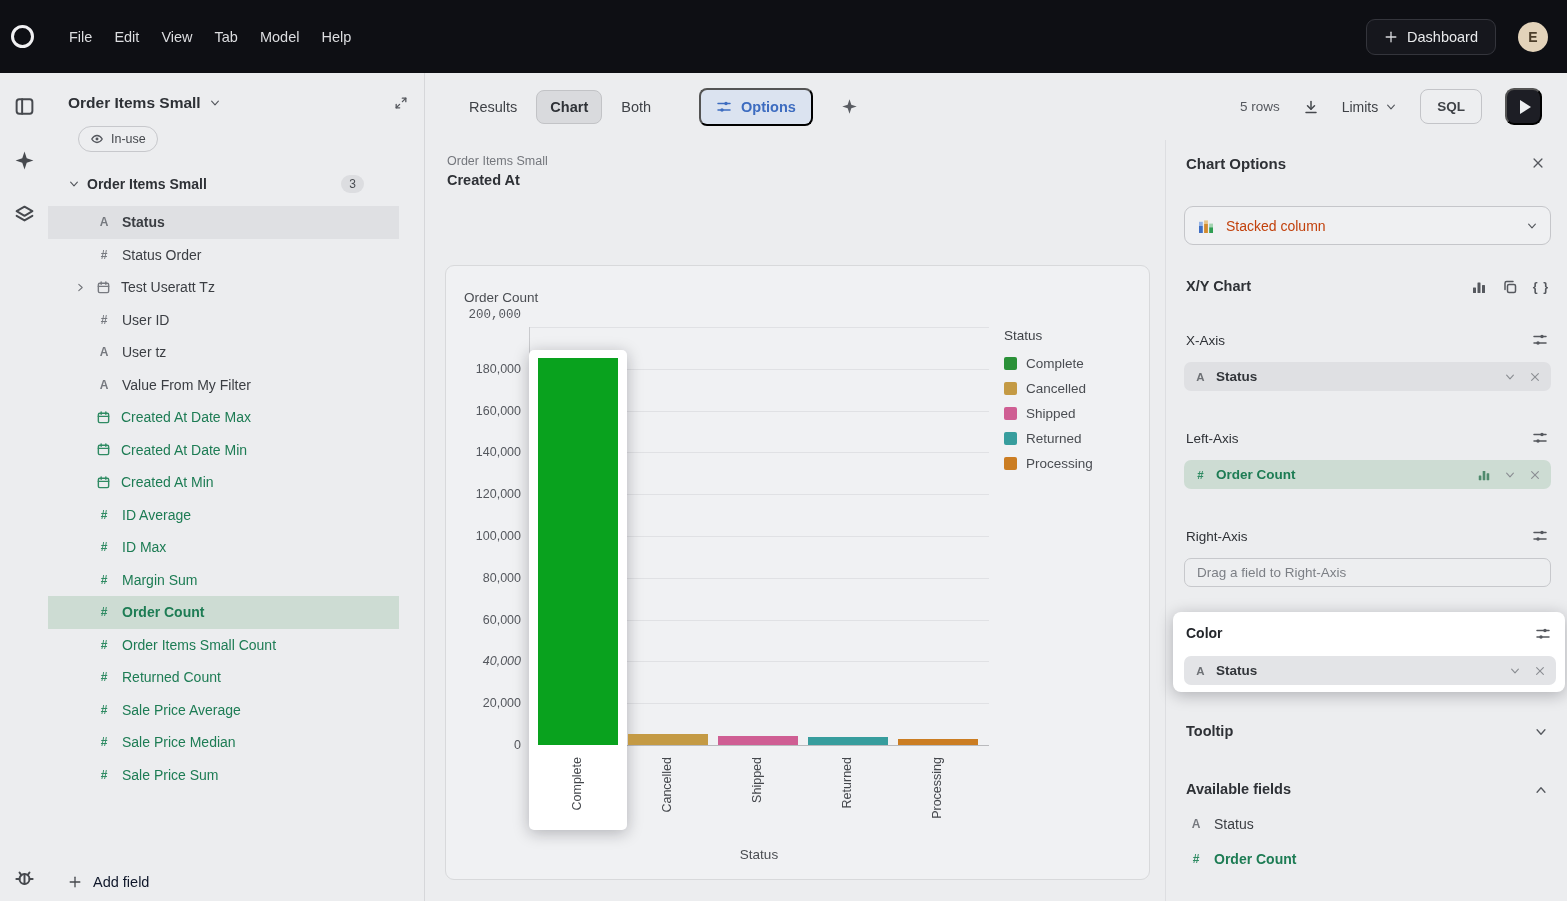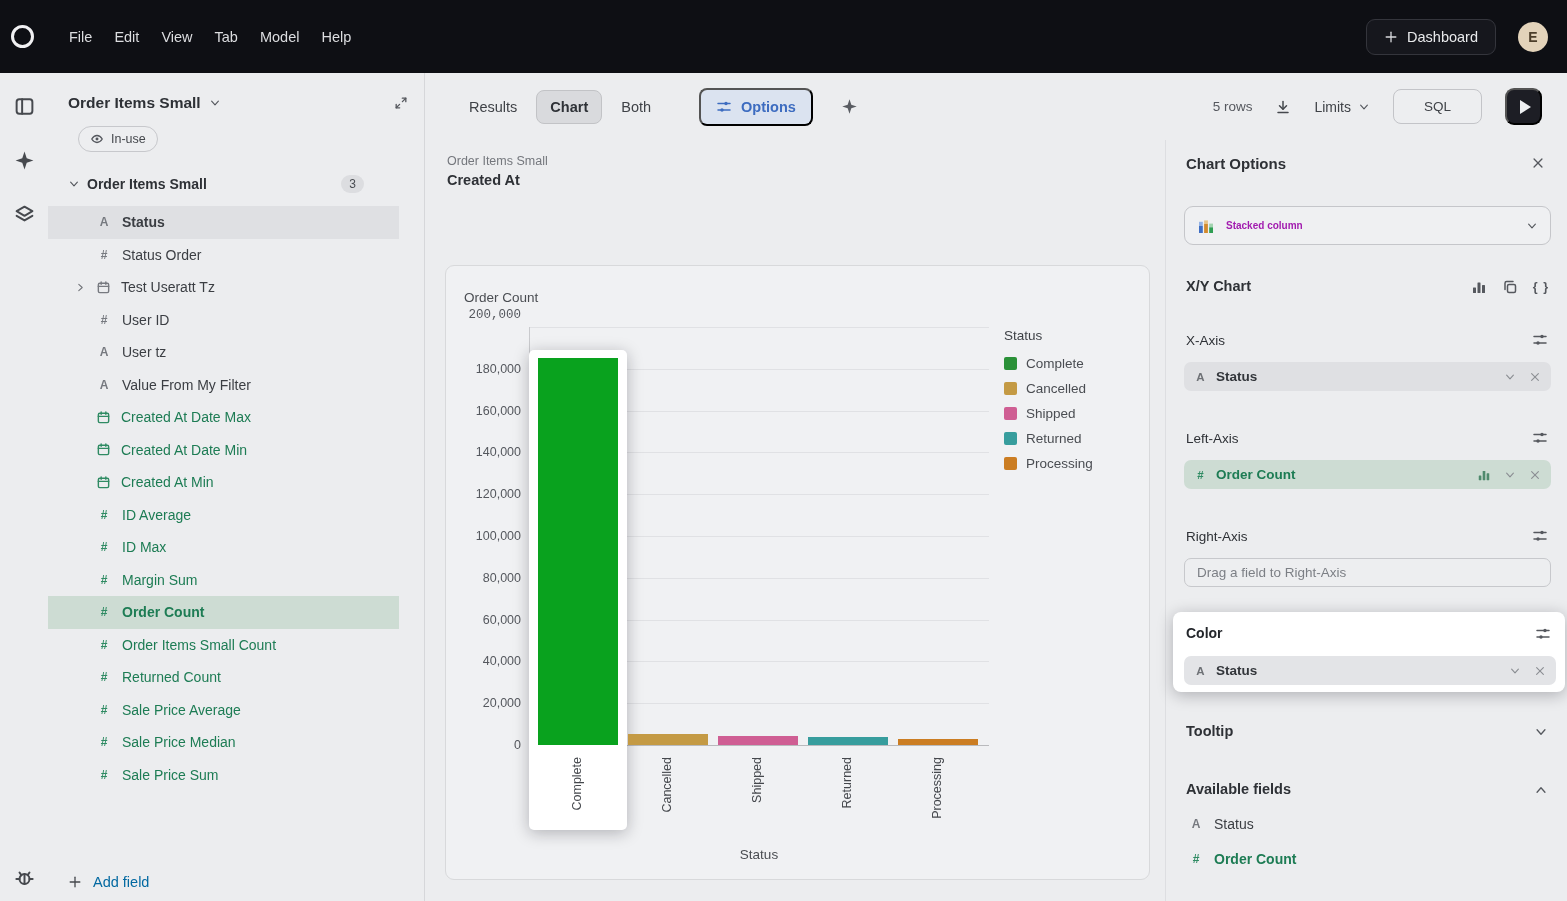--- a/index.html
+++ b/index.html
@@ -49,36 +49,36 @@
   .tree-label { font-weight: 700; font-size: 14px; color: #2e3136; }
   .tree-badge { margin-left: auto; margin-right: 44px; background: #dcdde0; border-radius: 9px; padding: 2px 8px; font-size: 12px; color: #4a4d52; }
   .fields { margin-top: 13px; }
   .field-row { height: 32.5px; display: flex; align-items: center; padding-left: 48px; gap: 10px; font-size: 14px; color: #3b3e43; position: relative; margin-right: 25px; cursor: default; }
   .field-row.measure { color: #1d7c54; align-items: center; }
   .field-row.sel-dim { background: #dfe0e3; font-weight: 600; }
   .field-row.sel-measure { background: #cddcd3; font-weight: 600; }
   .field-icon { width: 16px; display: flex; justify-content: center; align-items: center; color: #777a80; font-size: 12px; font-weight: 600; flex: 0 0 auto; }
   .field-row.measure .field-icon { color: #2f8b63; }
   .expander { position: absolute; left: 27px; color: #6e7176; width: 11px; height: 11px; }
-  .add-field { position: absolute; bottom: 11px; left: 20px; display: flex; align-items: center; gap: 11px; font-size: 14.5px; color: #0369a1; }
+  .add-field { position: absolute; bottom: 11px; left: 20px; display: flex; align-items: center; gap: 11px; font-size: 14.5px; color: #0f172a; }
   .add-field .icon { color: #45484d; }
 
   
   .toolbar { position: absolute; top: 73px; left: 425px; right: 4px; height: 67px; display: flex; align-items: center; padding-left: 30px; }
   .seg { display: flex; align-items: center; gap: 5px; }
   .seg-tab { font-size: 14.5px; color: #3f4247; padding: 8px 13px; border-radius: 8px; border: 1px solid transparent; }
   .seg-tab.selected { background: #d9dadd; border-color: #c2c3c6; color: #2e3136; font-weight: 600; }
   .options-btn { margin-left: 34px; display: flex; gap: 9px; align-items: center; background: #dbe3f0; color: #3d6cc0; font-size: 14.5px; font-weight: 600; border-radius: 8px; padding: 9px 15px; }
   .sparkle-btn { margin-left: 28px; color: #595c62; width: 17px; height: 17px; }
   .toolbar-right { margin-left: auto; display: flex; align-items: center; gap: 23px; padding-right: 21px; }
   .rows-label { font-size: 13.5px; color: #55585e; }
   .dl-btn { color: #45484d; }
   .limits { display: flex; gap: 7px; align-items: center; font-size: 14px; color: #3f4247; }
   .limits .caret { color: #55585e; }
-  .sql-btn { border: 1px solid #c3c4c8; border-radius: 8px; padding: 9px 30px; font-size: 13.5px; font-weight: 400; color: #3f4247; background: #edeef0; }
+  .sql-btn { border: 1px solid #c3c4c8; border-radius: 8px; padding: 9px 16px; font-size: 13.5px; font-weight: 700; color: #3f4247; background: #edeef0; }
   .run-btn { width: 37px; height: 37px; border-radius: 9px; background: #1d1e25; display: flex; align-items: center; justify-content: center; }
   .run-btn .tri { width: 0; height: 0; border-left: 11px solid #eef0f2; border-top: 7px solid transparent; border-bottom: 7px solid transparent; margin-left: 3px; }
 
   
   .content { position: absolute; top: 140px; left: 425px; width: 740px; bottom: 0; }
   .filter-source { position: absolute; left: 22px; top: 14px; font-size: 12.5px; color: #74777d; }
   .filter-field { position: absolute; left: 22px; top: 32px; font-size: 14.5px; font-weight: 700; color: #2e3136; }
   .filter-select { position: absolute; left: 21px; top: 57px; width: 298px; height: 34px; border: 1px solid #c5c6ca; border-radius: 8px; background: #eff0f2; display: flex; align-items: center; padding: 0 13px; font-size: 14px; color: #3a3d42; gap: 8px; }
   .filter-select .caret { margin-left: auto; color: #55585e; }
 
@@ -96,21 +96,21 @@
   .legend-title { font-size: 13.5px; color: #3f4247; margin-bottom: 13px; }
   .legend-item { display: flex; align-items: center; gap: 9px; margin-bottom: 10px; }
   .legend-swatch { width: 13px; height: 13px; border-radius: 2px; flex: 0 0 auto; }
   .legend-label { font-size: 13.5px; color: #4a4d52; }
 
   
   .panel { position: absolute; top: 140px; left: 1165px; right: 0; bottom: 0; background: #ecedef; border-left: 1px solid #dddee1; }
   .panel-title { position: absolute; left: 20px; top: 15px; font-size: 15px; font-weight: 700; color: #2e3136; }
   .panel-close { position: absolute; right: 22px; top: 16px; color: #55585e; }
   .chart-type-select { position: absolute; left: 18px; right: 16px; top: 66px; height: 39px; border: 1px solid #c5c6ca; border-radius: 9px; background: #eff0f2; display: flex; align-items: center; gap: 11px; padding: 0 12px; }
-  .chart-type-label { font-size: 10px; font-weight: 700; color: #a21caf; }
+  .chart-type-label { font-size: 14px; font-weight: 400; color: #c2410c; }
   .chart-type-select .caret { margin-left: auto; color: #55585e; }
   .xy-title { position: absolute; left: 20px; top: 138px; font-size: 14.5px; font-weight: 700; color: #2e3136; }
   .xy-icons { position: absolute; right: 18px; top: 139px; display: flex; gap: 15px; color: #55585e; align-items: center; }
   .sec-title { position: absolute; left: 20px; font-size: 13.5px; font-weight: 400; color: #2e3136; }
   .sec-gear { position: absolute; right: 19px; color: #55585e; }
   .pill { position: absolute; left: 18px; right: 16px; height: 29px; border-radius: 7px; display: flex; align-items: center; gap: 9px; padding: 0 10px; }
   .pill.dim { background: #dfe0e3; }
   .pill.measure { background: #cddcd3; }
   .pill-icon { font-size: 11.5px; font-weight: 600; color: #6e7176; width: 13px; text-align: center; }
   .pill.measure .pill-icon { color: #2f8b63; }
@@ -401,21 +401,21 @@
         <div class="gridline" style="top: 270px;"></div>
         <div class="gridline" style="top: 228.2px;"></div>
         <div class="gridline" style="top: 186.4px;"></div>
         <div class="gridline" style="top: 144.6px;"></div>
         <div class="gridline" style="top: 102.8px;"></div>
         <div class="gridline" style="top: 61px;"></div>
       </div>
     <div id="yticks">
         <div class="y-tick" style="top: 472px;">0</div>
         <div class="y-tick" style="top: 430.2px;">20,000</div>
-        <div class="y-tick" style="top: 388.4px;">40,000</div>
+        <div class="y-tick" style="top: 388.4px; font-style: italic;">40,000</div>
         <div class="y-tick" style="top: 346.6px;">60,000</div>
         <div class="y-tick" style="top: 304.8px;">80,000</div>
         <div class="y-tick" style="top: 263px;">100,000</div>
         <div class="y-tick" style="top: 221.2px;">120,000</div>
         <div class="y-tick" style="top: 179.4px;">140,000</div>
         <div class="y-tick" style="top: 137.6px;">160,000</div>
         <div class="y-tick" style="top: 95.8px;">180,000</div>
         <div class="y-tick" style="top: 42px; font-family: Liberation Mono, monospace;">200,000</div>
       </div>
     <div class="axis-y"></div>

